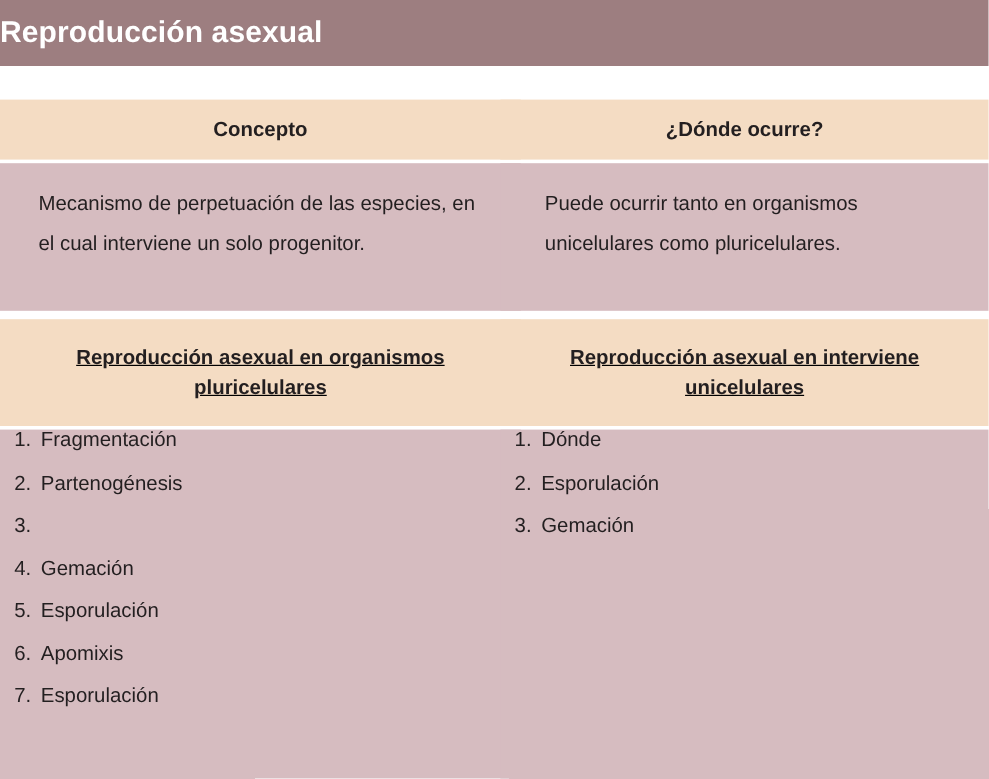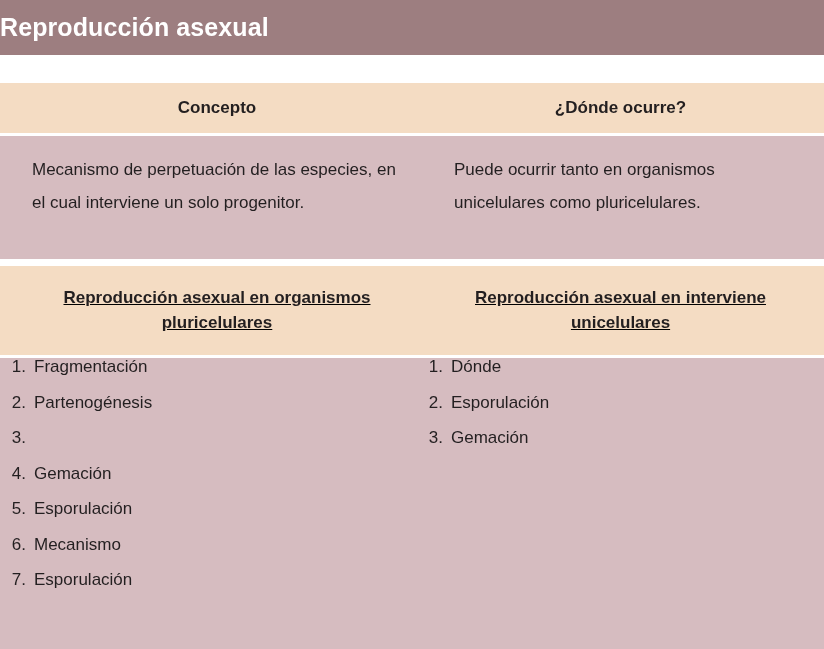--- a/index.html
+++ b/index.html
@@ -153,21 +153,21 @@
         <li>
           <span class="num">4.</span>
           <span>Gemación</span>
         </li>
         <li>
           <span class="num">5.</span>
           <span>Esporulación</span>
         </li>
         <li>
           <span class="num">6.</span>
-          <span>Mecanismo</span>
+          <span>Apomixis</span>
         </li>
         <li>
           <span class="num">7.</span>
           <span>Esporulación</span>
         </li>
       </ol>
   </div>
   <div class="cell body-cell col-right row2-body">
     <ol class="item-list list-right">
         <li>

